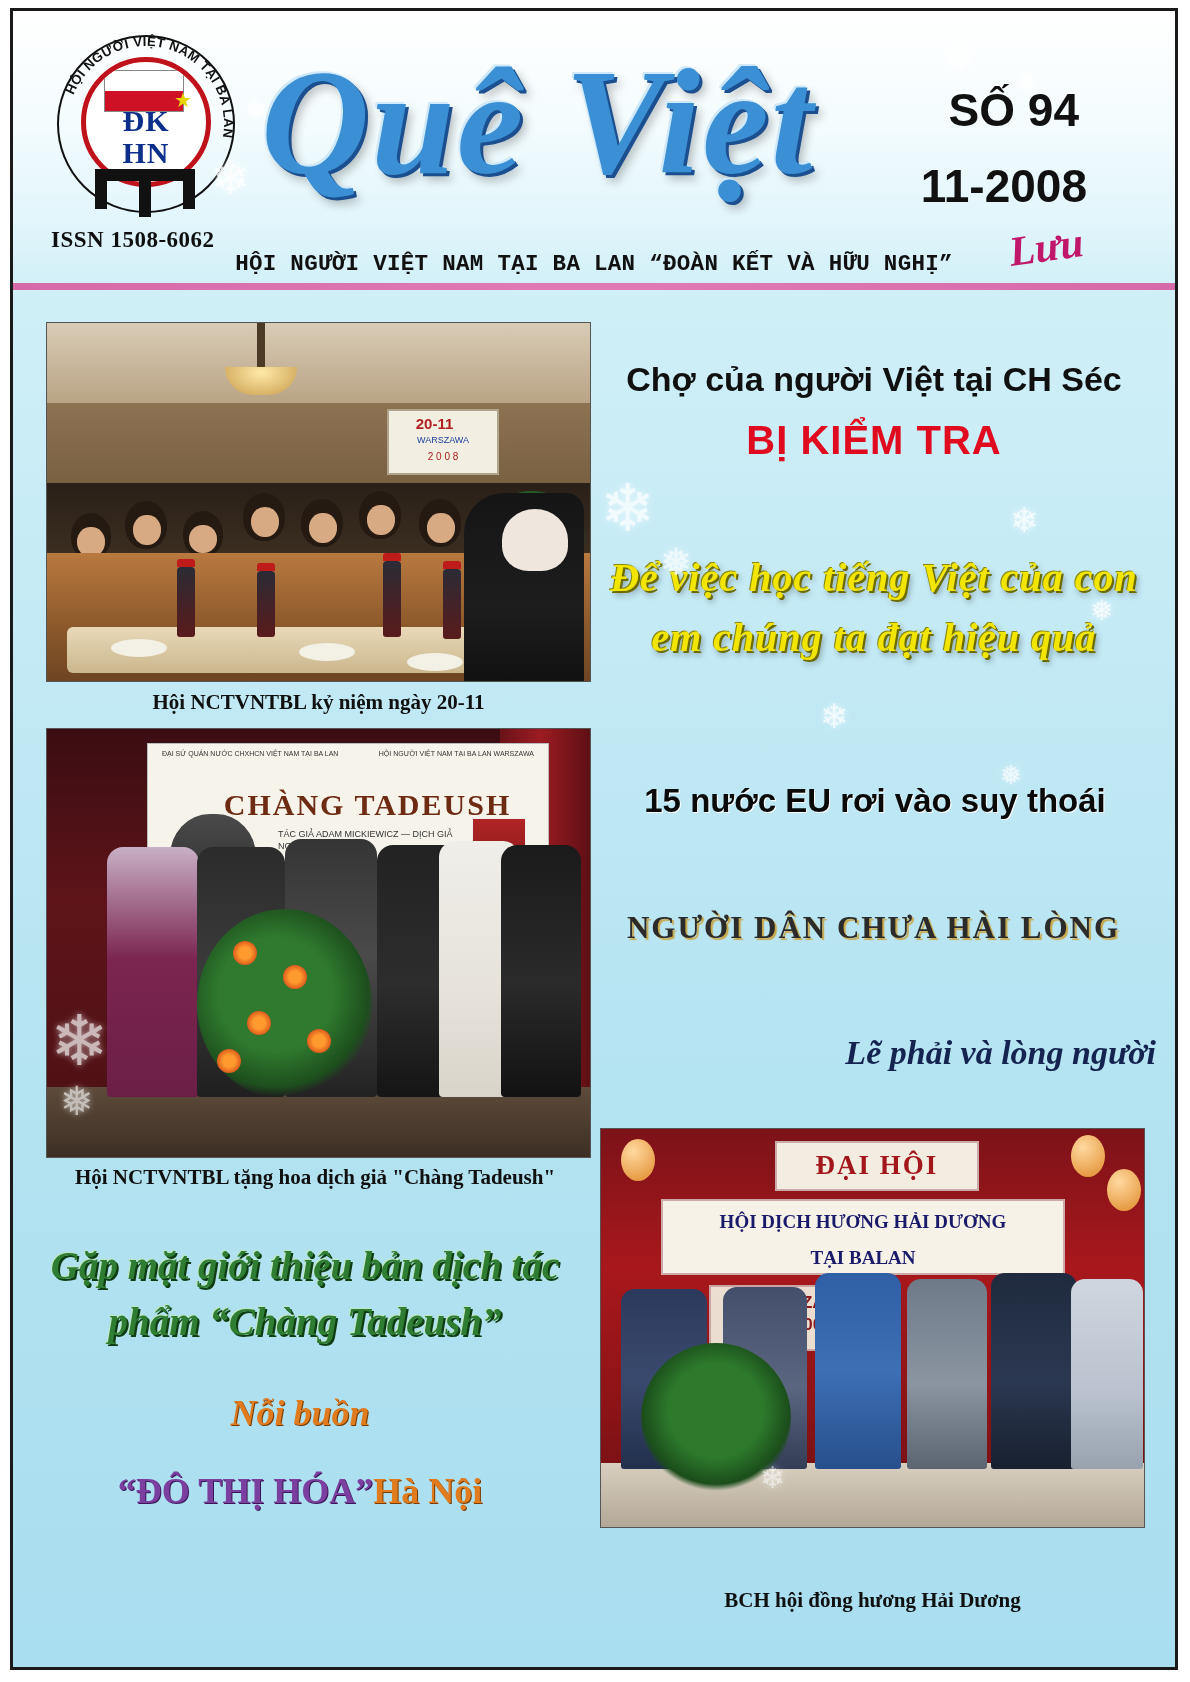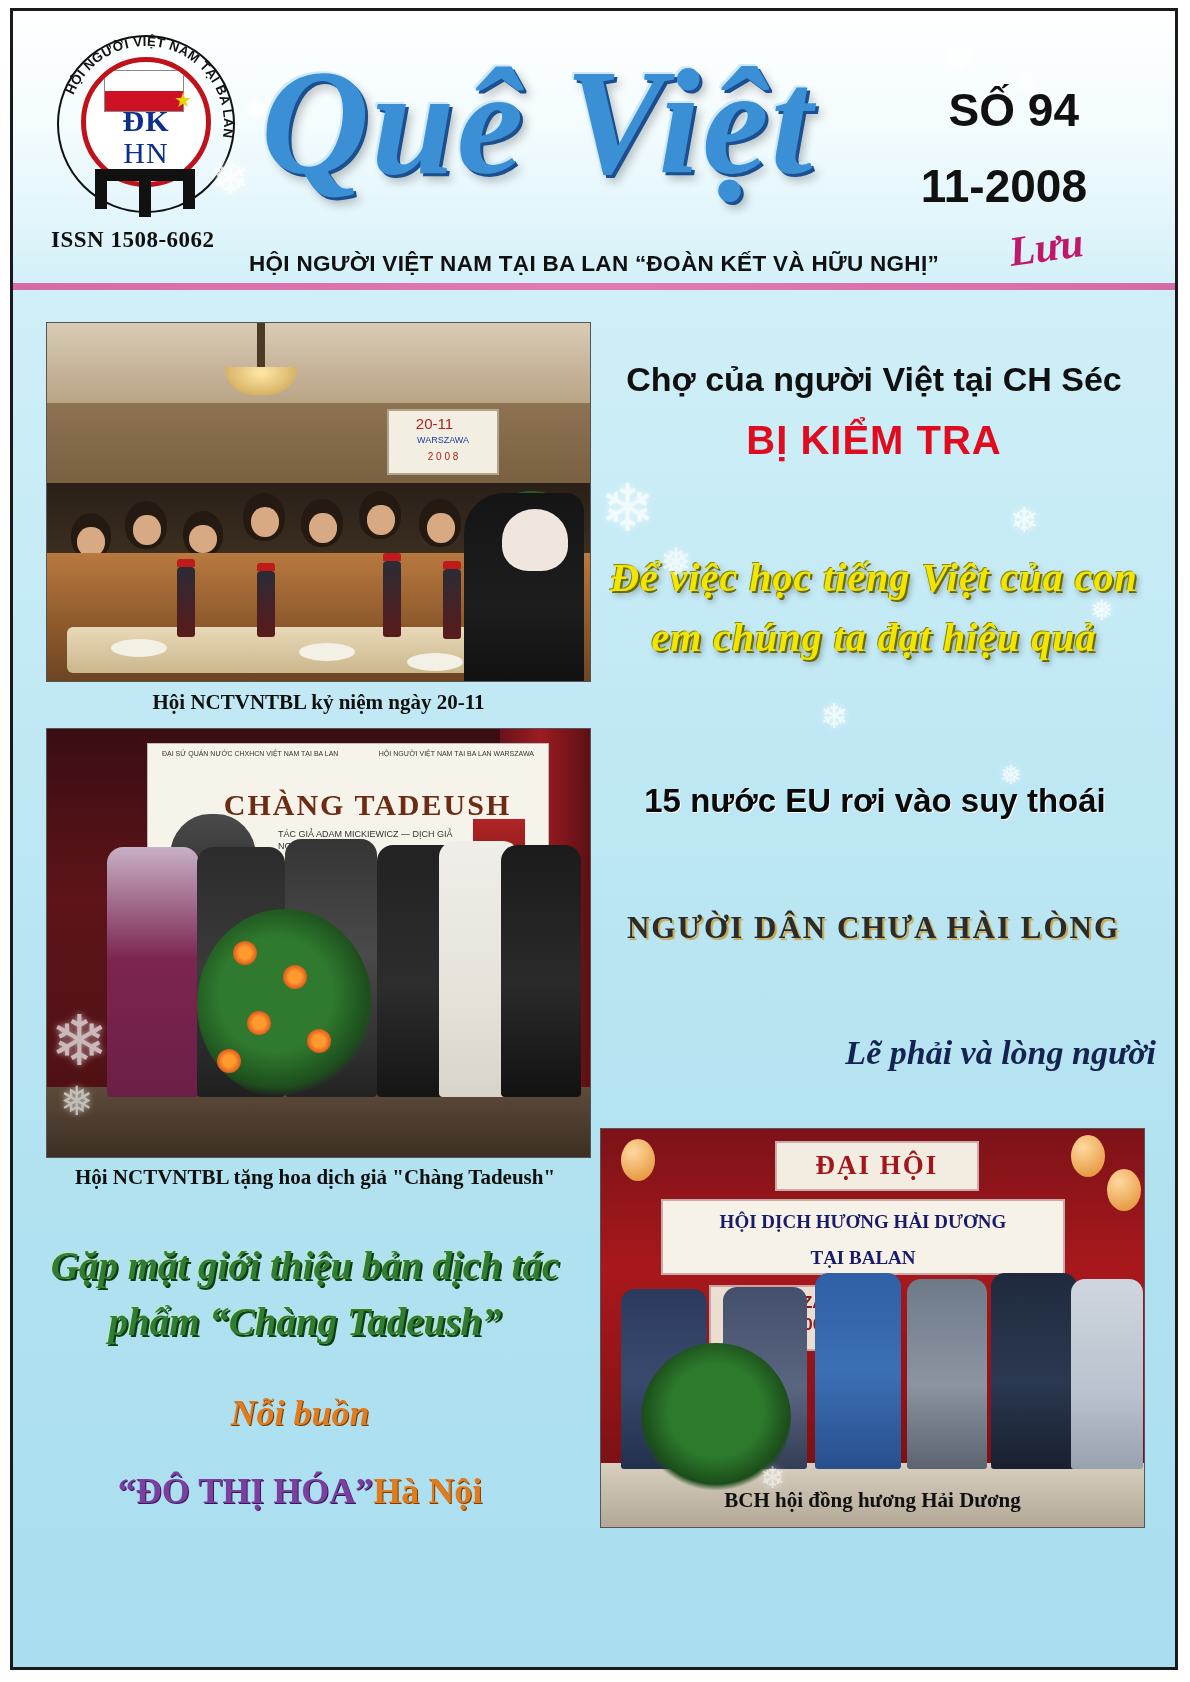--- a/index.html
+++ b/index.html
@@ -90,21 +90,21 @@
     font-weight: bold;
     font-size: 30px;
     color: #0b2f8a;
     letter-spacing: 1px;
   }
   .logo-hn {
     position: absolute;
     left: 0; right: 0; top: 74px;
     text-align: center;
     font-family: "Liberation Serif", serif;
-    font-weight: normal;
+    font-weight: bold;
     font-size: 30px;
     color: #0b2f8a;
     letter-spacing: 1px;
   }
   .logo-bars {
     position: absolute;
     left: 44px; top: 140px;
     width: 100px; height: 58px;
   }
   .logo-bars .hbar {
@@ -183,21 +183,21 @@
     font-weight: bold;
     font-size: 42px;
     color: #c0176b;
     transform: rotate(-8deg);
     white-space: nowrap;
   }
   .org-line {
     position: absolute;
     left: 0; right: 0; top: 240px;
     text-align: center;
-    font-family: Liberation Sans, sans-serif;
+    font-family: Liberation Mono, monospace;
     font-weight: bold;
     font-size: 22.5px;
     color: #111;
     letter-spacing: 0.3px;
   }
   
   .flake {
     position: absolute;
     color: #ffffff;
     opacity: 0.85;
@@ -223,21 +223,21 @@
   
   #photo1 {
     left: 46px; top: 322px; width: 545px; height: 360px;
     background: linear-gradient(180deg,#6f5336 0%, #8a6a45 35%, #7b5c3d 60%, #6a4e33 100%);
   }
   .p1-ceiling { position:absolute; left:0; top:0; width:100%; height:92px; background:linear-gradient(180deg,#d8cbb5,#b59e7e); }
   .p1-lamp { position:absolute; left:210px; top:0; width:8px; height:50px; background:#4a3a26; }
   .p1-lampshade { position:absolute; left:178px; top:44px; width:72px; height:28px; background:radial-gradient(ellipse at 50% 20%, #ffe9a8, #c79b4a); border-radius:0 0 40px 40px; }
   .p1-wall { position:absolute; left:0; top:80px; width:100%; height:120px; background:linear-gradient(180deg,#8d7352,#6f5739); }
   .p1-sign { position:absolute; left:340px; top:86px; width:108px; height:62px; background:#f2efe2; border:2px solid #b0a48a; }
-  .p1-sign-t { position:absolute; left:0; right:17px; top:4px; text-align:center; font-size:15px; font-weight:normal; color:#b02020; font-family:"Liberation Sans",sans-serif; }
+  .p1-sign-t { position:absolute; left:0; right:17px; top:4px; text-align:center; font-size:15px; font-weight:bold; color:#b02020; font-family:"Liberation Sans",sans-serif; }
   .p1-sign-s { position:absolute; left:0; right:0; top:24px; text-align:center; font-size:9px; color:#2040a0; font-family:"Liberation Sans",sans-serif; }
   .p1-sign-u { position:absolute; left:0; right:0; top:40px; text-align:center; font-size:10px; color:#b02020; font-family:"Liberation Sans",sans-serif; }
   .p1-crowd { position:absolute; left:0; top:160px; width:100%; height:120px; background:linear-gradient(180deg,#2a2018 0%, #3a2d20 55%, #57402b 100%); }
   .p1-head { position:absolute; border-radius:50% 50% 46% 46%; background:#241a12; }
   .p1-face { position:absolute; border-radius:48%; background:#d8aa83; }
   .p1-table { position:absolute; left:0; bottom:0; width:100%; height:128px; background:linear-gradient(180deg,#b9793f 0%, #8e5a2c 55%, #6e4522 100%); }
   .p1-cloth { position:absolute; left:20px; bottom:8px; width:505px; height:46px; background:linear-gradient(180deg,#e8d9b8,#cbb78d); border-radius:6px; }
   .p1-bottle { position:absolute; width:18px; border-radius:4px 4px 3px 3px; background:linear-gradient(180deg,#2b2b35,#5a1b1b); }
   .p1-bottle-cap { position:absolute; width:18px; height:8px; background:#c01b1b; border-radius:3px 3px 0 0; }
   .p1-plate { position:absolute; width:56px; height:18px; border-radius:50%; background:#f3f0e6; }
@@ -272,21 +272,21 @@
   .p3-sign2 { position:absolute; left:60px; top:70px; width:400px; height:72px; background:#f6f2e8; border:2px solid #caa; }
   .p3-sign2 .l1 { display:block; text-align:center; font-family:"Liberation Serif",serif; font-weight:bold; font-size:19px; color:#1a1a6b; margin-top:10px; }
   .p3-sign2 .l2 { display:block; text-align:center; font-family:"Liberation Serif",serif; font-weight:bold; font-size:19px; color:#1a1a6b; margin-top:14px; }
   .p3-sign3 { position:absolute; left:108px; top:156px; width:180px; height:62px; background:#efe7d8; border:2px solid #caa; opacity:0.96; }
   .p3-sign3 .l1 { display:block; text-align:center; font-family:"Liberation Sans",sans-serif; font-weight:bold; font-size:17px; color:#8b1a1a; margin-top:6px; }
   .p3-sign3 .l2 { display:block; text-align:center; font-family:"Liberation Sans",sans-serif; font-weight:bold; font-size:17px; color:#8b1a1a; margin-top:2px; }
   .p3-balloon { position:absolute; width:34px; height:42px; border-radius:50%; background:radial-gradient(circle at 35% 30%, #ffd9a0, #e08a2a); }
   .p3-person { position:absolute; bottom:58px; border-radius:14px 14px 3px 3px; }
   .p3-table { position:absolute; left:0; bottom:0; width:100%; height:64px; background:linear-gradient(180deg,#d8cfc0,#b3a896); }
   .p3-plant { position:absolute; left:40px; top:214px; width:150px; height:150px; background:radial-gradient(circle at 50% 45%, #2d7a2c 0 42%, #1b4d1b 66%, rgba(0,0,0,0) 72%); border-radius:50%; }
-  #cap3 { left:600px; top:1488px; width:545px; }
+  #cap3 { left:600px; top:1588px; width:545px; }
 
   
   .hl {
     position: absolute;
     text-align: center;
   }
   #hl1 {
     left: 600px; top: 358px; width: 548px;
     font-family: "Liberation Sans", sans-serif;
     font-weight: bold;

